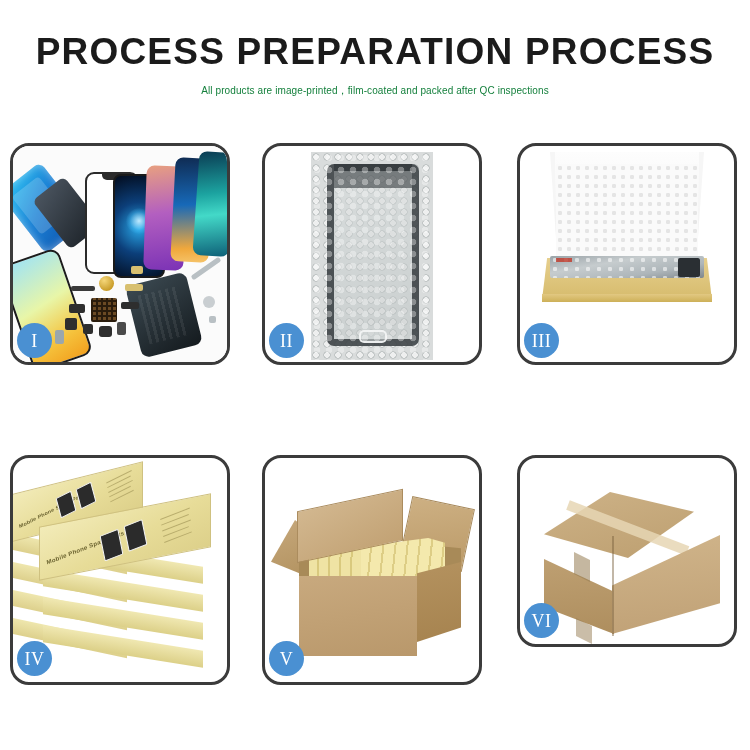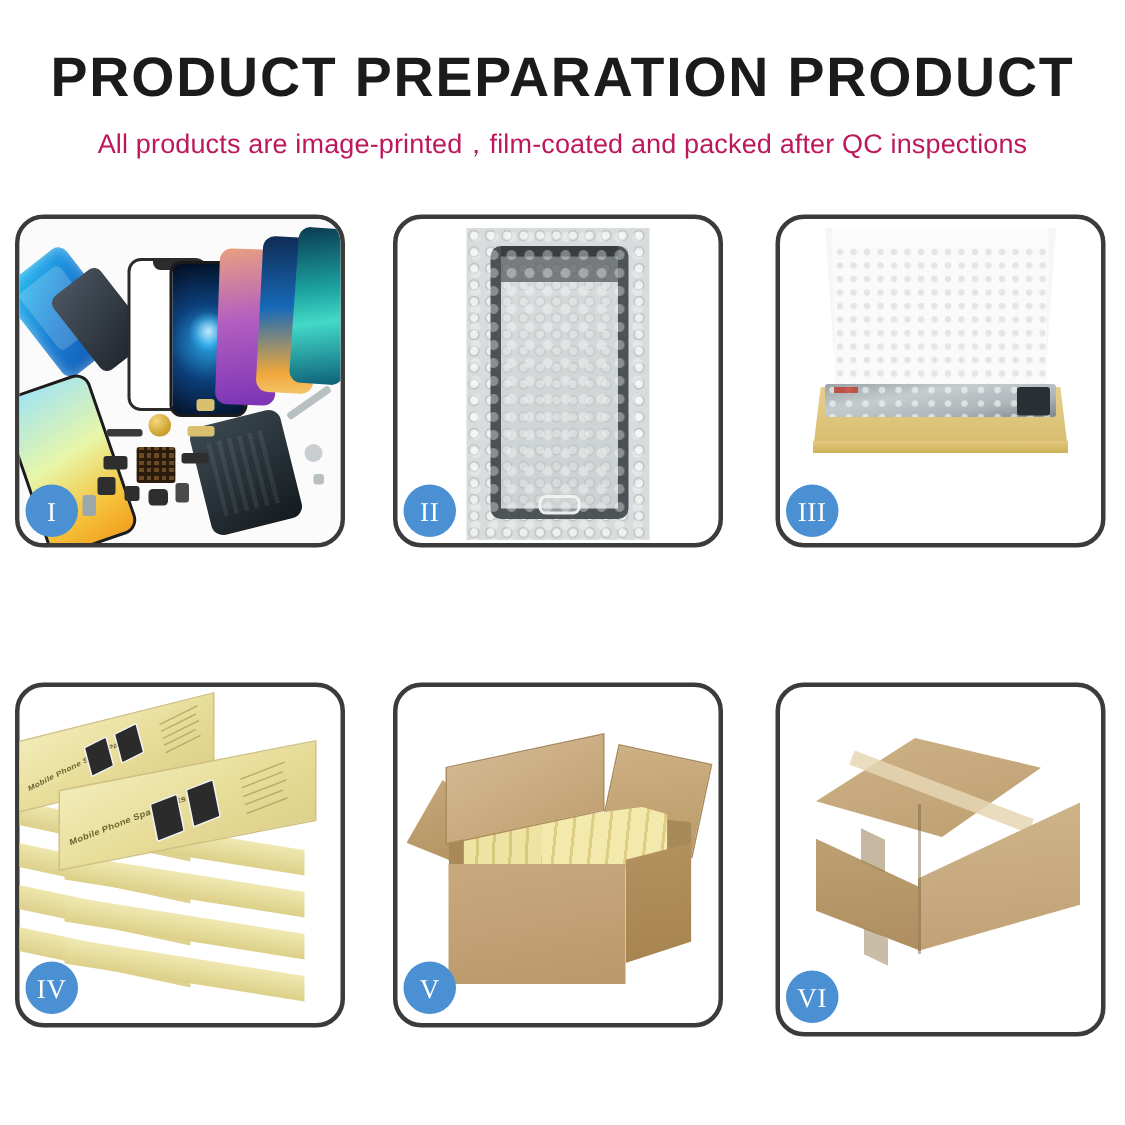--- a/index.html
+++ b/index.html
@@ -15,41 +15,41 @@
   
   .header{position:absolute;left:0;top:30px;width:750px;text-align:center;}
   .title{
     font-family:"Liberation Sans", sans-serif;
     font-size:37px;font-weight:700;color:#1b1b1b;
     letter-spacing:1.2px;line-height:44px;margin:0;
     white-space:nowrap;
   }
   .subtitle{
     font-family:"Liberation Sans", sans-serif;
-    font-size:18px;font-weight:400;color:#be185d;
+    font-size:10px;font-weight:400;color:#15803d;
     letter-spacing:.1px;margin:10px 0 0 0;white-space:nowrap;
   }
 
   
   .grid{position:absolute;left:10px;top:143px;width:732px;height:545px;}
   .panel{
     position:absolute;
     width:220px;height:222px;
     border:3px solid #3b3b3b;
     border-radius:19px;
     background:#ffffff;
     box-sizing:border-box;
     overflow:hidden;
   }
   .p1{left:0;top:0;}
   .p2{left:252px;top:0;}
   .p3{left:507px;top:0;padding-left:39px;}
   .p4{left:0;top:312px;height:230px;}
   .p5{left:252px;top:312px;height:230px;}
-  .p6{left:507px;top:312px;height:236px;}
+  .p6{left:507px;top:312px;height:192px;}
 
   .stage{position:absolute;inset:0;overflow:hidden;}
 
   .badge{
     position:absolute;left:4px;bottom:4px;
     width:35px;height:35px;border-radius:50%;
     background:#4a90d2;
     display:flex;align-items:center;justify-content:center;
     color:#ffffff;font-family:"Liberation Serif", serif;
     font-size:18px;letter-spacing:.5px;line-height:1;
@@ -246,21 +246,21 @@
     background:rgba(150,124,82,.5);transform:skewY(26deg);}
   .sc-seam{position:absolute;left:92px;top:78px;width:1.5px;height:100px;
     background:rgba(120,96,60,.45);}
 </style>
 </head>
 <body>
 
 <div class="page">
 
   <div class="header">
-    <div class="title">PRODUCT PREPARATION PRODUCT</div>
+    <div class="title">PROCESS PREPARATION PROCESS</div>
     <div class="subtitle">All products are image-printed，film-coated and packed after QC inspections</div>
   </div>
 
   <div class="grid">
 
     <div class="panel p1">
       <div class="stage">
         <div class="pi-bg"></div>
         <div class="phone ph-a"></div>
         <div class="phone ph-b"></div>

